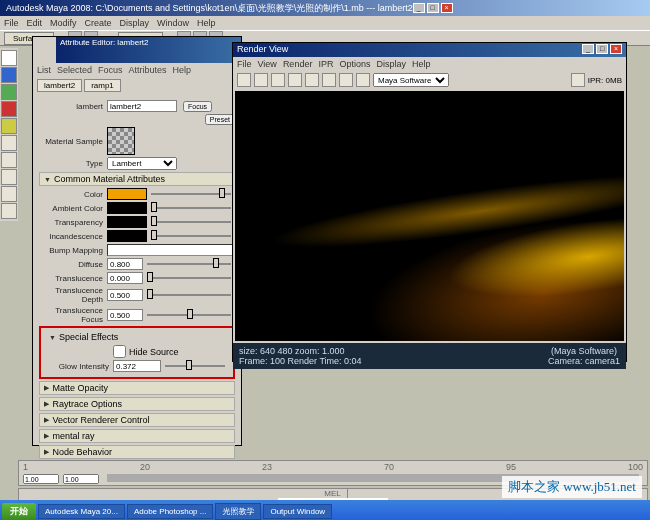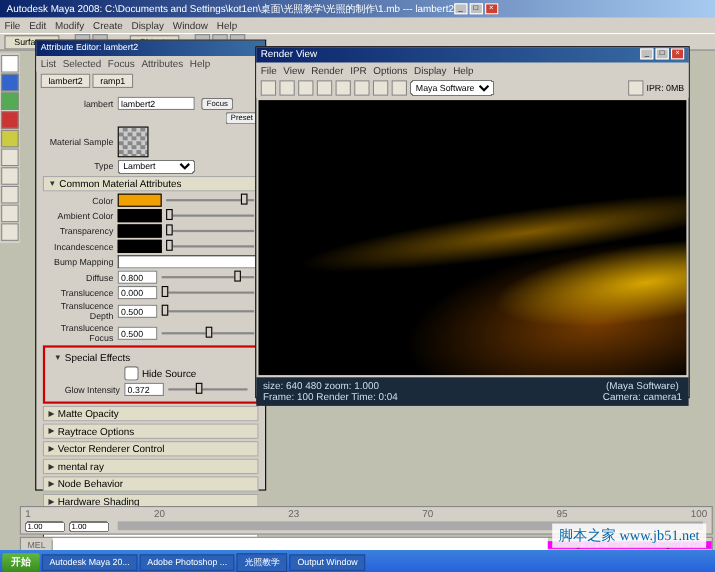--- a/index.html
+++ b/index.html
@@ -7,21 +7,21 @@
 .titlebar { height: 16px; background: linear-gradient(to right, #0a246a, #a6caf0); color: #fff; padding: 2px 6px; display: flex; align-items: center; }
 .menubar { background: #d4d0c8; padding: 2px 4px; display: flex; gap: 8px; font-size: 8px; color: #333; }
 .menubar span { cursor: default; }
 .shelfbar { height: 16px; background: #d4d0c8; border-top: 1px solid #fff; border-bottom: 1px solid #808080; padding: 1px 4px; display: flex; align-items: center; gap: 4px; }
 .shelfbar .tab { background: #e0ddc8; padding: 1px 8px; border: 1px solid #808080; font-size: 8px; }
 .shelfbar .icons { display: flex; gap: 2px; margin-left: 10px; }
 .shelfbar .ico { width: 14px; height: 14px; background: #bbb; border: 1px solid #888; }
 .toolbar-vert { position: absolute; left: 0; top: 48px; width: 18px; background: #d4d0c8; display: flex; flex-direction: column; gap: 1px; padding: 2px 1px; }
 .toolbar-vert .tool { width: 16px; height: 16px; border: 1px solid #888; background: #e8e4d8; }
 .attr-editor { position: absolute; left: 32px; top: 36px; width: 210px; height: 410px; background: #d4d0c8; border: 1px solid #000; }
-.attr-editor .tbar { height: 14px; background: linear-gradient(to right,#0a246a,#3a6ea5); color: #fff; font-size: 8px; padding: 1px 4px; }
+.attr-editor .tbar { height: 26px; background: linear-gradient(to right,#0a246a,#3a6ea5); color: #fff; font-size: 8px; padding: 1px 4px; margin-left: 23px; }
 .attr-editor .mbar { font-size: 8px; padding: 2px 4px; background: #d4d0c8; color: #444; display: flex; gap: 6px; }
 .attr-editor .tabs { display: flex; padding: 2px 4px; gap: 2px; }
 .attr-editor .tabs .t { border: 1px solid #888; padding: 1px 6px; font-size: 8px; background: #e8e4d8; }
 .attr-editor .body { padding: 4px 6px; font-size: 8px; }
 .row { display: flex; align-items: center; margin: 2px 0; }
 .row .lbl { width: 68px; text-align: right; padding-right: 4px; color: #222; font-size: 8px; }
 .row input[type=text] { height: 12px; font-size: 8px; padding: 0 2px; border: 1px solid #808080; background: #fff; }
 .swatch { width: 40px; height: 12px; border: 1px solid #000; }
 .slider { flex: 1; height: 2px; background: #888; margin: 0 4px; position: relative; }
 .slider .thumb { position: absolute; width: 6px; height: 10px; background: #d4d0c8; border: 1px solid #000; top: -5px; }
@@ -41,21 +41,21 @@
   radial-gradient(ellipse 200px 50px at 70% 60%, rgba(255,200,0,.8), transparent 70%),
   radial-gradient(ellipse 300px 30px at 50% 40%, rgba(255,180,0,.5), transparent 70%),
   radial-gradient(ellipse 250px 100px at 60% 70%, rgba(200,100,0,.6), transparent 70%);
   transform: rotate(-8deg); }
 .render-view .status { background: #1a2a3a; color: #cde; font-size: 8px; padding: 3px 6px; display: flex; justify-content: space-between; }
 .timeline { position: absolute; bottom: 34px; left: 18px; right: 2px; height: 26px; background: #d4d0c8; border: 1px solid #888; }
 .timeline .ticks { font-size: 7px; color: #666; padding: 1px 4px; display: flex; justify-content: space-between; }
 .timeline .range { display: flex; padding: 1px 4px; gap: 4px; }
 .timeline .range input { width: 36px; height: 10px; font-size: 7px; }
 .timeline .slider-track { height: 8px; background: #aaa; margin: 0 4px; }
-.cmdline { position: absolute; bottom: 18px; left: 18px; right: 2px; height: 14px; background: #d4d0c8; border: 1px solid #888; display: flex; align-items: center; }
+.cmdline { position: absolute; bottom: 18px; left: 18px; right: 2px; height: 14px; background: #d4d0c8; border: 1px solid #888; display: flex; align-items: center; flex-direction: column; }
 .cmdline .lbl { font-size: 8px; padding: 0 6px; color: #666; border-right: 1px solid #888; }
 .cmdline input { flex: 1; height: 12px; border: none; background: #fff; font-size: 8px; }
 .cmdline .warn { background: #f0f; color: #000; font-size: 7px; padding: 0 4px; }
 .helpline { position: absolute; bottom: 4px; left: 18px; right: 2px; height: 12px; background: #e8e4d8; border: 1px solid #aaa; font-size: 7px; padding: 1px 4px; color: #777; }
 .taskbar { position: absolute; bottom: -2px; left: 0; right: 0; height: 22px; background: linear-gradient(to bottom, #3a81dd, #245edb); display: flex; align-items: center; padding: 0 2px; gap: 2px; }
 .taskbar .start { background: linear-gradient(to bottom,#5fb83c,#3a8a1f); color: #fff; padding: 2px 8px; border-radius: 2px; font-size: 9px; font-weight: bold; }
 .taskbar .task { background: #2c61b8; color: #fff; padding: 2px 6px; font-size: 8px; border: 1px solid #1a4a9c; }
 .watermark { position: absolute; bottom: 22px; right: 8px; background: rgba(255,255,255,.85); color: #0066aa; font-family: SimSun, serif; font-size: 13px; padding: 2px 6px; }
 .checker { background: repeating-conic-gradient(#888 0 25%, #ccc 0 50%) 0 0/8px 8px; }
 .wincontrols { display: flex; gap: 2px; }
@@ -212,21 +212,21 @@
           <span class="tri">▼</span>
           <span>Special Effects</span>
         </div>
       <div class="row">
           <div class="lbl"></div>
           <input type="checkbox" style="">
           <span style="margin-left:3px">Hide Source</span>
         </div>
       <div class="row">
           <div class="lbl">Glow Intensity</div>
-          <input type="text" style="width: 36px;" value="0.372">
+          <input type="text" style="width: 48px;" value="0.372">
           <div class="slider">
             <div class="thumb" style="left:35%"></div>
           </div>
         </div>
     </div>
 
     <div class="section-h">
         <span class="tri">▶</span>
         <span>Matte Opacity</span>
       </div>

